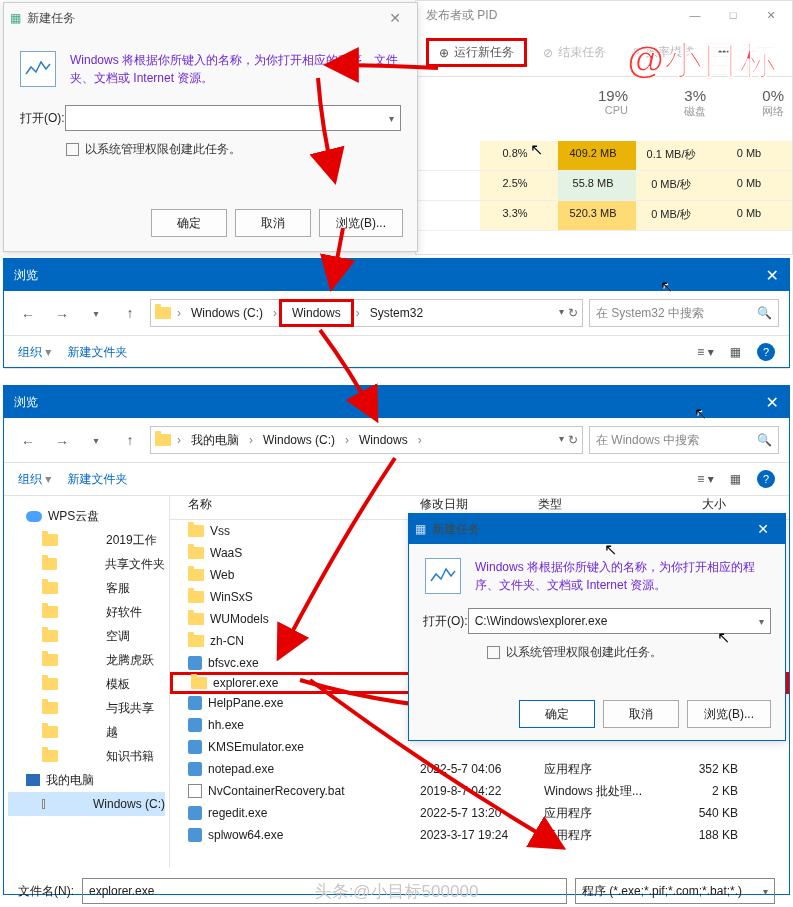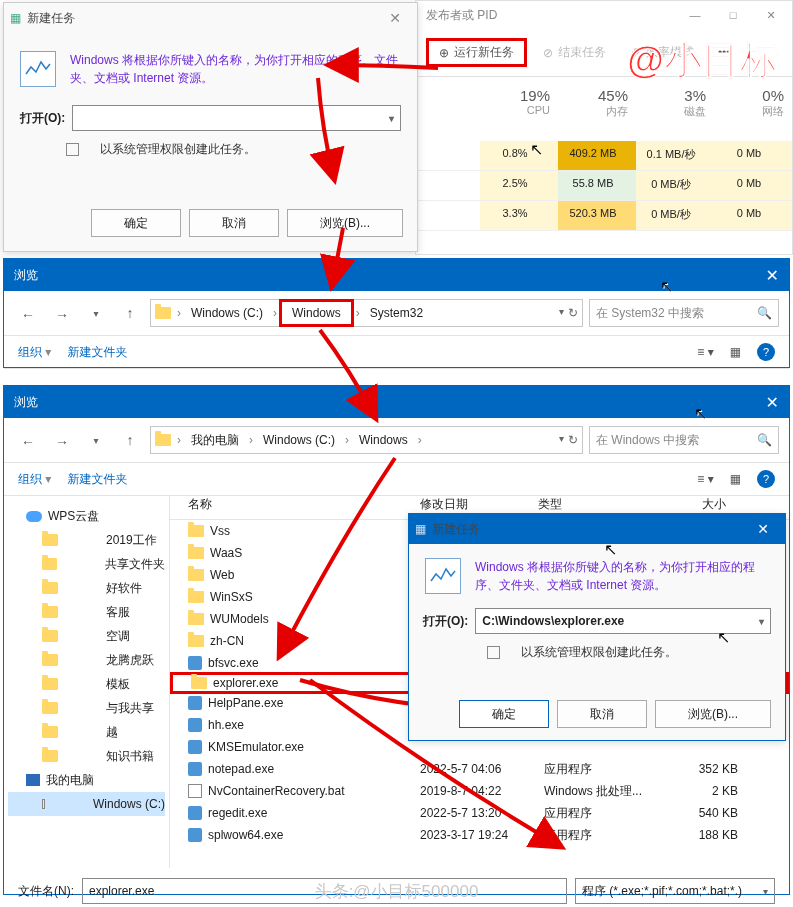--- a/index.html
+++ b/index.html
@@ -34,27 +34,27 @@
   
   .run { position: absolute; background: #f9f9f9; border: 1px solid #ccc; box-shadow: 0 2px 8px rgba(0,0,0,.15); }
   .run1 { top: 2px; left: 3px; width: 415px; height: 250px; }
   .run-titlebar { height: 30px; display: flex; align-items: center; justify-content: space-between; padding: 0 6px; }
   .run-title { display: flex; align-items: center; gap: 6px; color: #444; }
   .run-close { width: 32px; text-align: center; color: #888; font-size: 14px; }
   .run-body { padding: 18px 16px; display: flex; gap: 14px; align-items: flex-start; }
   .run-icon { width: 36px; height: 36px; border: 1px solid #7aa7d0; display: flex; align-items: center; justify-content: center; background: #fff; }
   .run-icon svg { width: 26px; height: 20px; }
   .run-text { flex: 1; line-height: 1.5; color: #6d28d9; }
-  .run-open { padding: 0 16px; display: flex; align-items: center; gap: 7px; font-weight: bold; }
+  .run-open { padding: 0 16px; display: flex; align-items: center; gap: 0; }
   .run-label { white-space: nowrap; }
   .run-combo { flex: 1; height: 26px; border: 1px solid #888; background: #fff; padding: 0 6px; display: flex; align-items: center; justify-content: space-between; }
-  .run-chk { padding: 10px 16px 0 62px; display: flex; align-items: center; gap: 21px; color: #333; }
+  .run-chk { padding: 10px 16px 0 62px; display: flex; align-items: center; gap: 6px; color: #333; }
   .run-chkbox { width: 13px; height: 13px; border: 1px solid #888; }
   .run-btns { position: absolute; bottom: 14px; right: 14px; display: flex; gap: 8px; }
-  .btn { height: 28px; padding: 0 32px; border: 1px solid #aaa; background: #fdfdfd; display: flex; align-items: center; justify-content: center; min-width: 76px; text-align: center; }
+  .btn { height: 28px; padding: 0 16px; border: 1px solid #aaa; background: #fdfdfd; display: flex; align-items: center; justify-content: center; min-width: 76px; text-align: center; }
   .btn.primary { border-color: #0067c0; background: #fff; }
 
   
   .browse { position: absolute; border: 1px solid #0067c0; background: #fff; }
   .b1 { top: 258px; left: 3px; width: 787px; height: 110px; }
   .b2 { top: 385px; left: 3px; width: 787px; height: 510px; }
   .br-titlebar { height: 32px; background: #0067c0; color: #fff; display: flex; align-items: center; justify-content: space-between; padding: 0 10px; }
   .br-titlebar .x { font-size: 16px; }
   .br-nav { height: 44px; display: flex; align-items: center; padding: 0 10px; gap: 6px; }
   .navbtn { width: 28px; height: 24px; display: flex; align-items: center; justify-content: center; color: #555; font-size: 14px; }
@@ -137,24 +137,20 @@
       </div>
       <div class="tm-btn">•••</div>
     </div>
   </div>
   <div class="tm-stats">
     <div class="tm-col" style="margin-left:auto">
         <div class="tm-pct">19%</div>
         <div class="tm-lbl">CPU</div>
       </div>
     <div class="tm-col">
-        <div class="tm-pct">45%</div>
-        <div class="tm-lbl">内存</div>
-      </div>
-    <div class="tm-col">
         <div class="tm-pct">3%</div>
         <div class="tm-lbl">磁盘</div>
       </div>
     <div class="tm-col">
         <div class="tm-pct">0%</div>
         <div class="tm-lbl">网络</div>
       </div>
   </div>
   <div class="tm-rows">
     <div class="tm-row" style="justify-content:flex-end">
@@ -306,25 +302,25 @@
         <div class="side-item l2">
           <span class="fld"></span>
           <span>2019工作</span>
         </div>
         <div class="side-item l2">
           <span class="fld"></span>
           <span>共享文件夹</span>
         </div>
         <div class="side-item l2">
           <span class="fld"></span>
+          <span>客服</span>
+        </div>
+        <div class="side-item l2">
+          <span class="fld"></span>
           <span>好软件</span>
-        </div>
-        <div class="side-item l2">
-          <span class="fld"></span>
-          <span>客服</span>
         </div>
         <div class="side-item l2">
           <span class="fld"></span>
           <span>空调</span>
         </div>
         <div class="side-item l2">
           <span class="fld"></span>
           <span>龙腾虎跃</span>
         </div>
         <div class="side-item l2">

